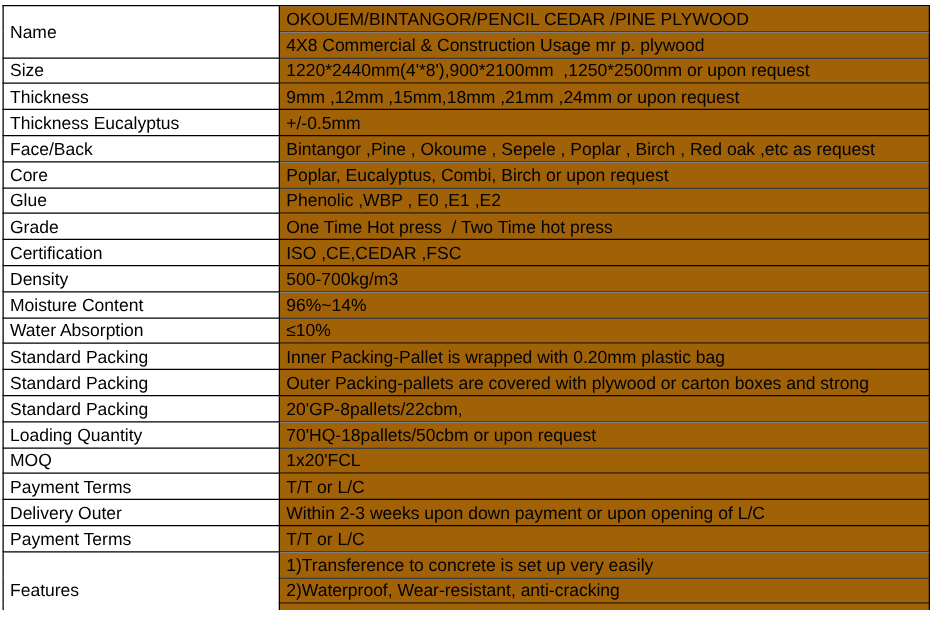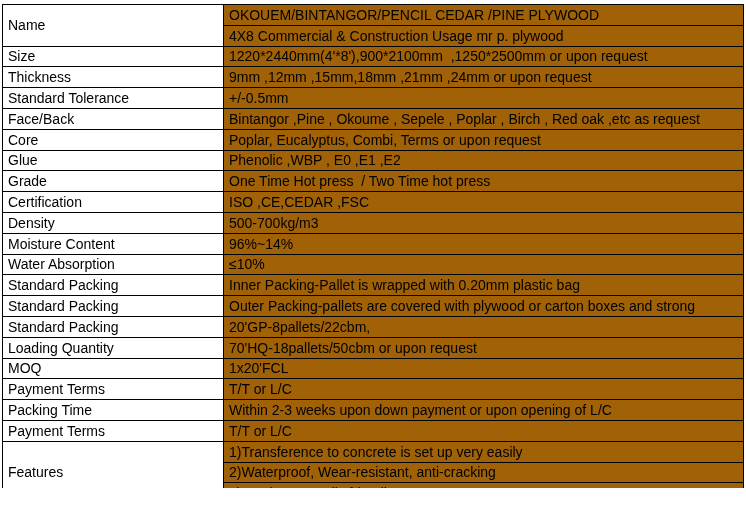--- a/index.html
+++ b/index.html
@@ -57,30 +57,30 @@
         </tr>
         <tr>
           <td class="label-cell" rowspan="1">Size</td>
           <td class="value-cell">1220*2440mm(4'*8'),900*2100mm  ,1250*2500mm or upon request</td>
         </tr>
         <tr>
           <td class="label-cell" rowspan="1">Thickness</td>
           <td class="value-cell">9mm ,12mm ,15mm,18mm ,21mm ,24mm or upon request</td>
         </tr>
         <tr>
-          <td class="label-cell" rowspan="1">Standard Tolerance</td>
+          <td class="label-cell" rowspan="1">Thickness Eucalyptus</td>
           <td class="value-cell">+/-0.5mm</td>
         </tr>
         <tr>
           <td class="label-cell" rowspan="1">Face/Back</td>
           <td class="value-cell">Bintangor ,Pine , Okoume , Sepele , Poplar , Birch , Red oak ,etc as request</td>
         </tr>
         <tr>
           <td class="label-cell" rowspan="1">Core</td>
-          <td class="value-cell">Poplar, Eucalyptus, Combi, Terms or upon request</td>
+          <td class="value-cell">Poplar, Eucalyptus, Combi, Birch or upon request</td>
         </tr>
         <tr>
           <td class="label-cell" rowspan="1">Glue</td>
           <td class="value-cell">Phenolic ,WBP , E0 ,E1 ,E2</td>
         </tr>
         <tr>
           <td class="label-cell" rowspan="1">Grade</td>
           <td class="value-cell">One Time Hot press  / Two Time hot press</td>
         </tr>
         <tr>
@@ -117,21 +117,21 @@
         </tr>
         <tr>
           <td class="label-cell" rowspan="1">MOQ</td>
           <td class="value-cell">1x20'FCL</td>
         </tr>
         <tr>
           <td class="label-cell" rowspan="1">Payment Terms</td>
           <td class="value-cell">T/T or L/C</td>
         </tr>
         <tr>
-          <td class="label-cell" rowspan="1">Packing Time</td>
+          <td class="label-cell" rowspan="1">Delivery Outer</td>
           <td class="value-cell">Within 2-3 weeks upon down payment or upon opening of L/C</td>
         </tr>
         <tr>
           <td class="label-cell" rowspan="1">Payment Terms</td>
           <td class="value-cell">T/T or L/C</td>
         </tr>
         <tr>
           <td class="label-cell" rowspan="3">Features</td>
           <td class="value-cell">1)Transference to concrete is set up very easily</td>
         </tr>

